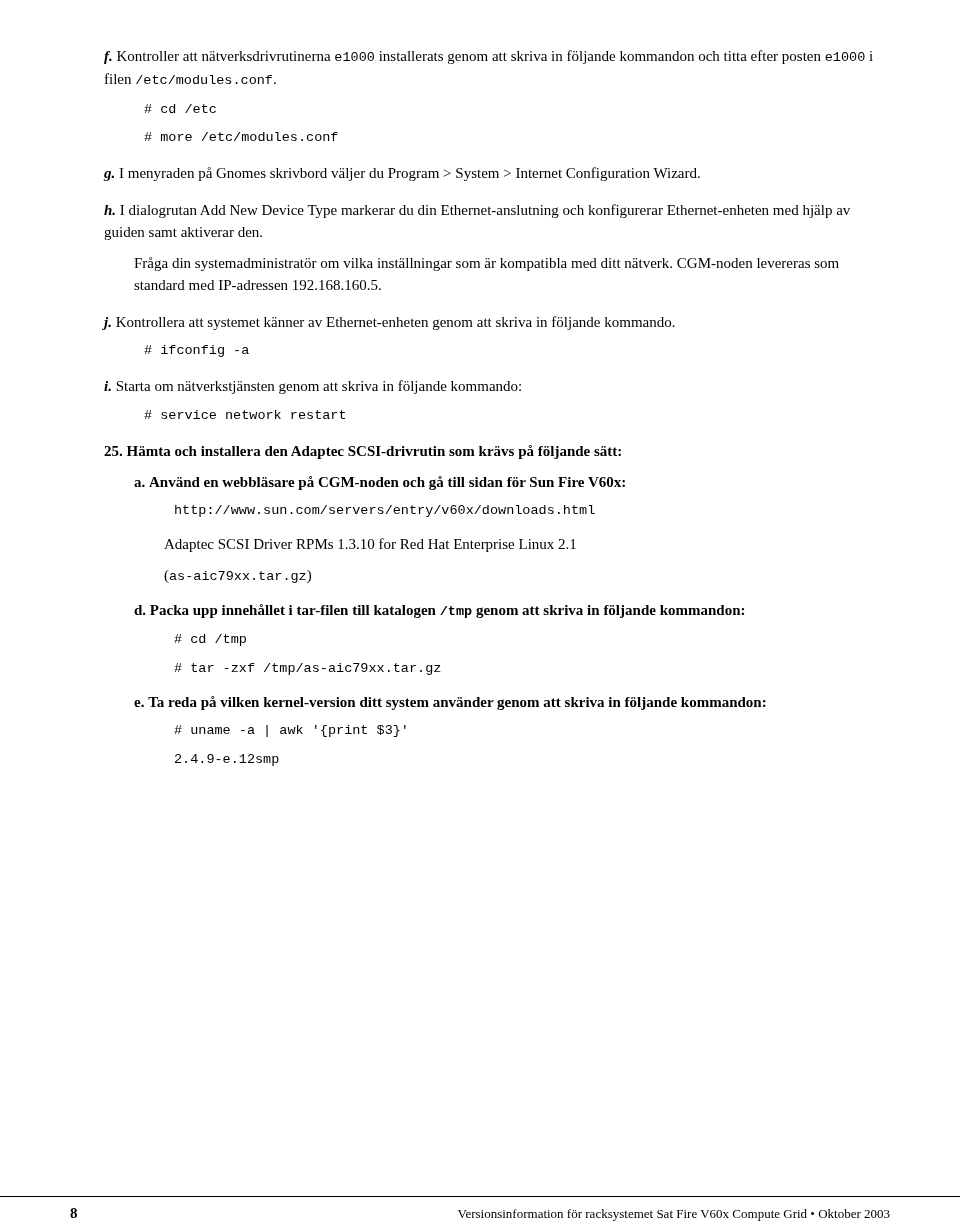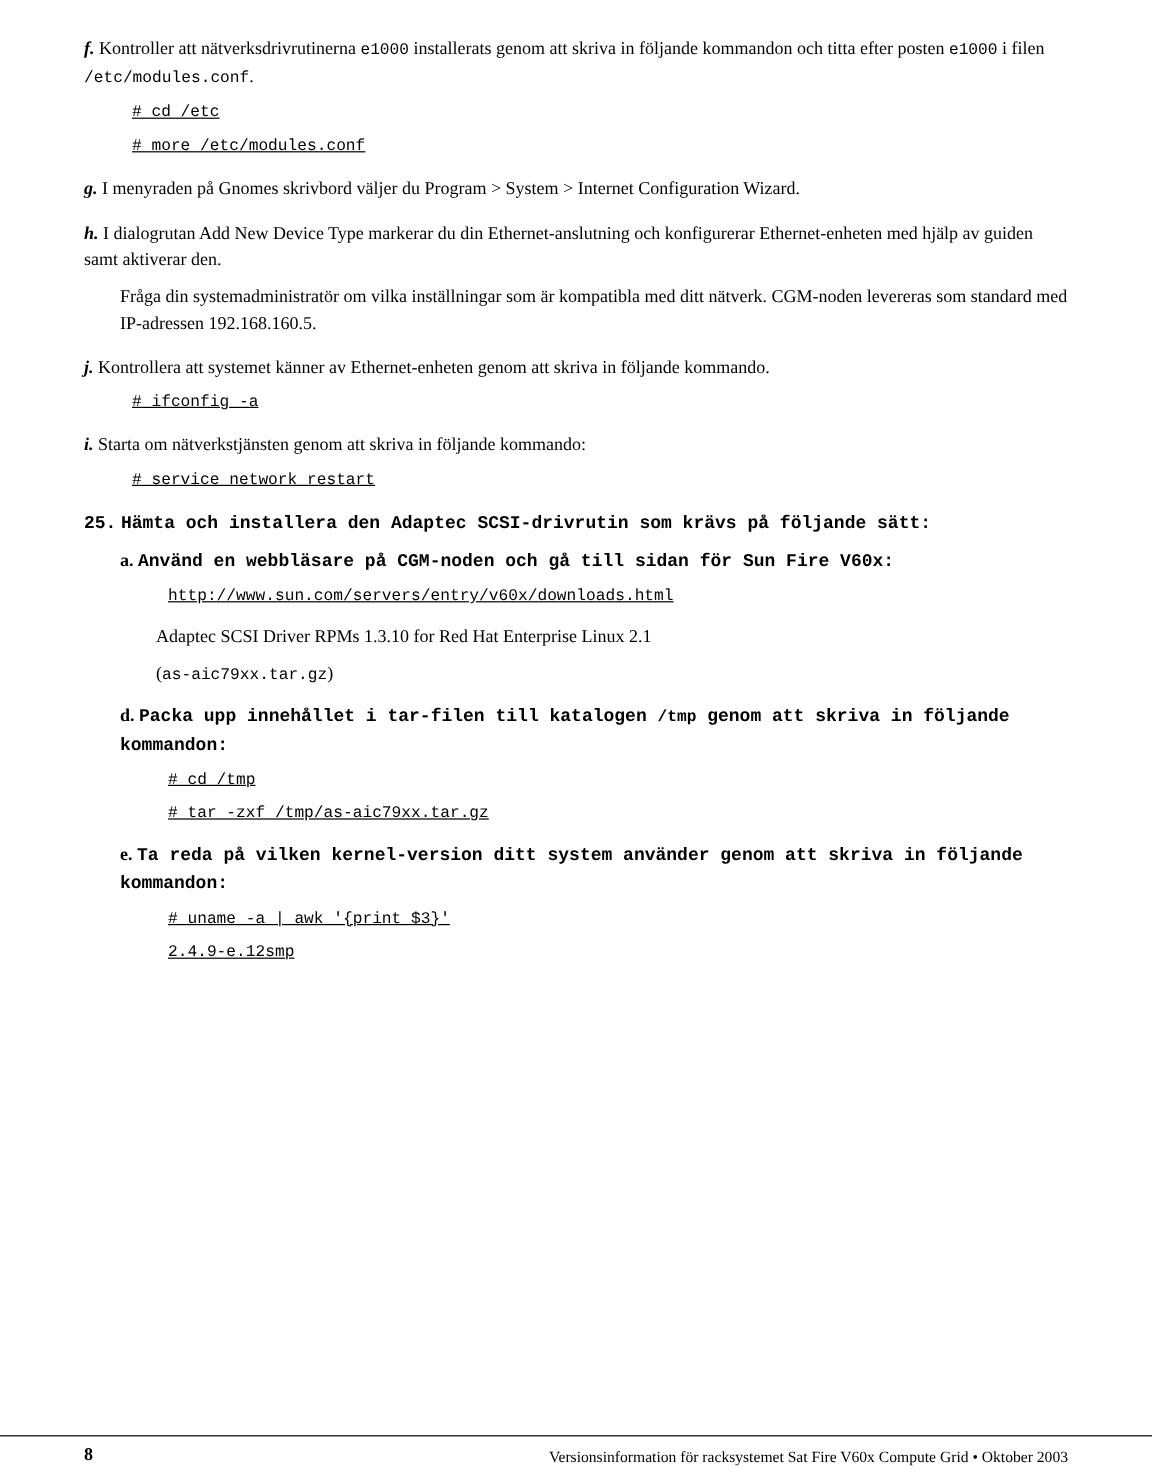--- a/index.html
+++ b/index.html
@@ -12,43 +12,43 @@
       background: #ffffff;
       font-family: "Times New Roman", Times, serif;
       font-size: 15px;
       color: #000000;
       width: 960px;
       min-height: 1230px;
       position: relative;
     }
 
     .page-content {
-      padding: 30px 70px 60px 70px;
+      padding: 45px 70px 60px 70px;
       line-height: 1.5;
+      margin-left: 34px;
     }
 
     .section-item {
       margin-bottom: 14px;
     }
 
     .item-label {
       font-weight: bold;
       font-style: italic;
     }
 
     p {
       margin-bottom: 8px;
     }
 
     .code-block {
       font-family: "Courier New", Courier, monospace;
       font-size: 13.5px;
       margin: 8px 0 8px 40px;
       display: block;
-      text-decoration: underline;
     }
 
     .inline-code {
       font-family: "Courier New", Courier, monospace;
       font-size: 13.5px;
     }
 
     .indent-1 {
       margin-left: 30px;
     }
@@ -73,21 +73,21 @@
       justify-content: space-between;
       align-items: center;
       font-family: "Times New Roman", Times, serif;
     }
 
     .footnote-page {
       font-weight: bold;
       font-size: 15px;
     }
 
-    .bold { font-weight: bold; font-family: Liberation Mono, monospace; }
+    .bold { font-weight: bold; }
   </style>
 </head>
 <body>
 
 <div class="page-content">
 
   <div class="section-item">
     <p>
       <span class="item-label">f.</span>
       <span> </span>

